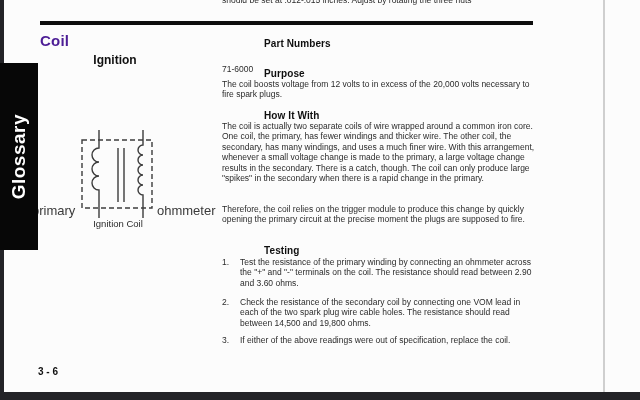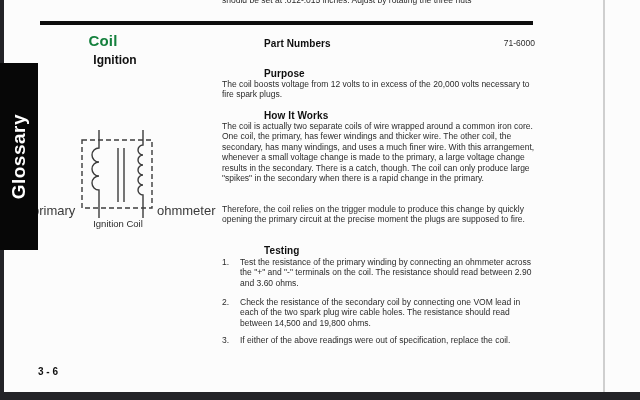--- a/index.html
+++ b/index.html
@@ -41,25 +41,24 @@
   .rule {
     position: absolute;
     left: 36px; top: 21px;
     width: 493px; height: 4px;
     background: #0d0d0d;
   }
 
   
   .entry-title {
     position: absolute;
-    left: 24px; top: 32px; width: 150px;
-    text-align: center;
+    left: 36px; top: 32px; width: 150px;
     font-size: 15px; font-weight: bold;
     letter-spacing: 0.2px;
-    color: #15803d;
+    color: #4c1d95;
   }
   .entry-subtitle {
     position: absolute;
     left: 36px; top: 53px; width: 150px;
     text-align: center;
     font-size: 12px; font-weight: bold; 
     color: #111;
   }
 
   
@@ -101,21 +100,21 @@
     position: absolute; left: 0; width: 313px;
     font-size: 10px; font-weight: bold; color: #0f0f0f;
     letter-spacing: 0.1px;
     margin-left: 42px;
   }
   .sec-body {
     position: absolute; left: 0; width: 313px;
     font-size: 8.5px; line-height: 10.4px; color: #2b2b2b;
   }
   .h-partnumbers { top: 38px; }
-  .b-partnumbers { top: 38px; text-align: right; }
+  .b-partnumbers { top: 64px; }
   .h-purpose     { top: 68px; }
   .b-purpose     { top: 79px; }
   .h-how         { top: 110px; }
   .b-how-p1      { top: 121px; }
   .b-how-p2      { top: 204px; }
   .h-testing     { top: 245px; }
   .list-item { position: absolute; left: 0; width: 313px; display: flex; }
   .li-1 { top: 257px; } .li-2 { top: 297px; } .li-3 { top: 335px; }
   .li-num {
     width: 18px; flex: 0 0 18px;
@@ -171,21 +170,21 @@
     <div class="diagram-caption">Ignition Coil</div>
 
     <div class="content">
 
       <div class="sec-heading h-partnumbers">Part Numbers</div>
       <div class="sec-body b-partnumbers">71-6000</div>
 
       <div class="sec-heading h-purpose">Purpose</div>
       <div class="sec-body b-purpose">The coil boosts voltage from 12 volts to in excess of the 20,000 volts necessary to fire spark plugs.</div>
 
-      <div class="sec-heading h-how">How It Works</div>
+      <div class="sec-heading h-how">How It With</div>
       <div class="sec-body b-how-p1">The coil is actually two separate coils of wire wrapped around a common iron core. One coil, the primary, has fewer windings and thicker wire. The other coil, the secondary, has many windings, and uses a much finer wire. With this arrangement, whenever a small voltage change is made to the primary, a large voltage change results in the secondary. There is a catch, though. The coil can only produce large "spikes" in the secondary when there is a rapid change in the primary.</div>
       <div class="sec-body b-how-p2">Therefore, the coil relies on the trigger module to produce this change by quickly opening the primary circuit at the precise moment the plugs are supposed to fire.</div>
 
       <div class="sec-heading h-testing">Testing</div>
 
       <div class="list-item li-1">
         <div class="li-num">1.</div>
         <div class="li-text">Test the resistance of the primary winding by connecting an ohmmeter across the "+" and "-" terminals on the coil. The resistance should read between 2.90 and 3.60 ohms.</div>
       </div>
       <div class="list-item li-2">

